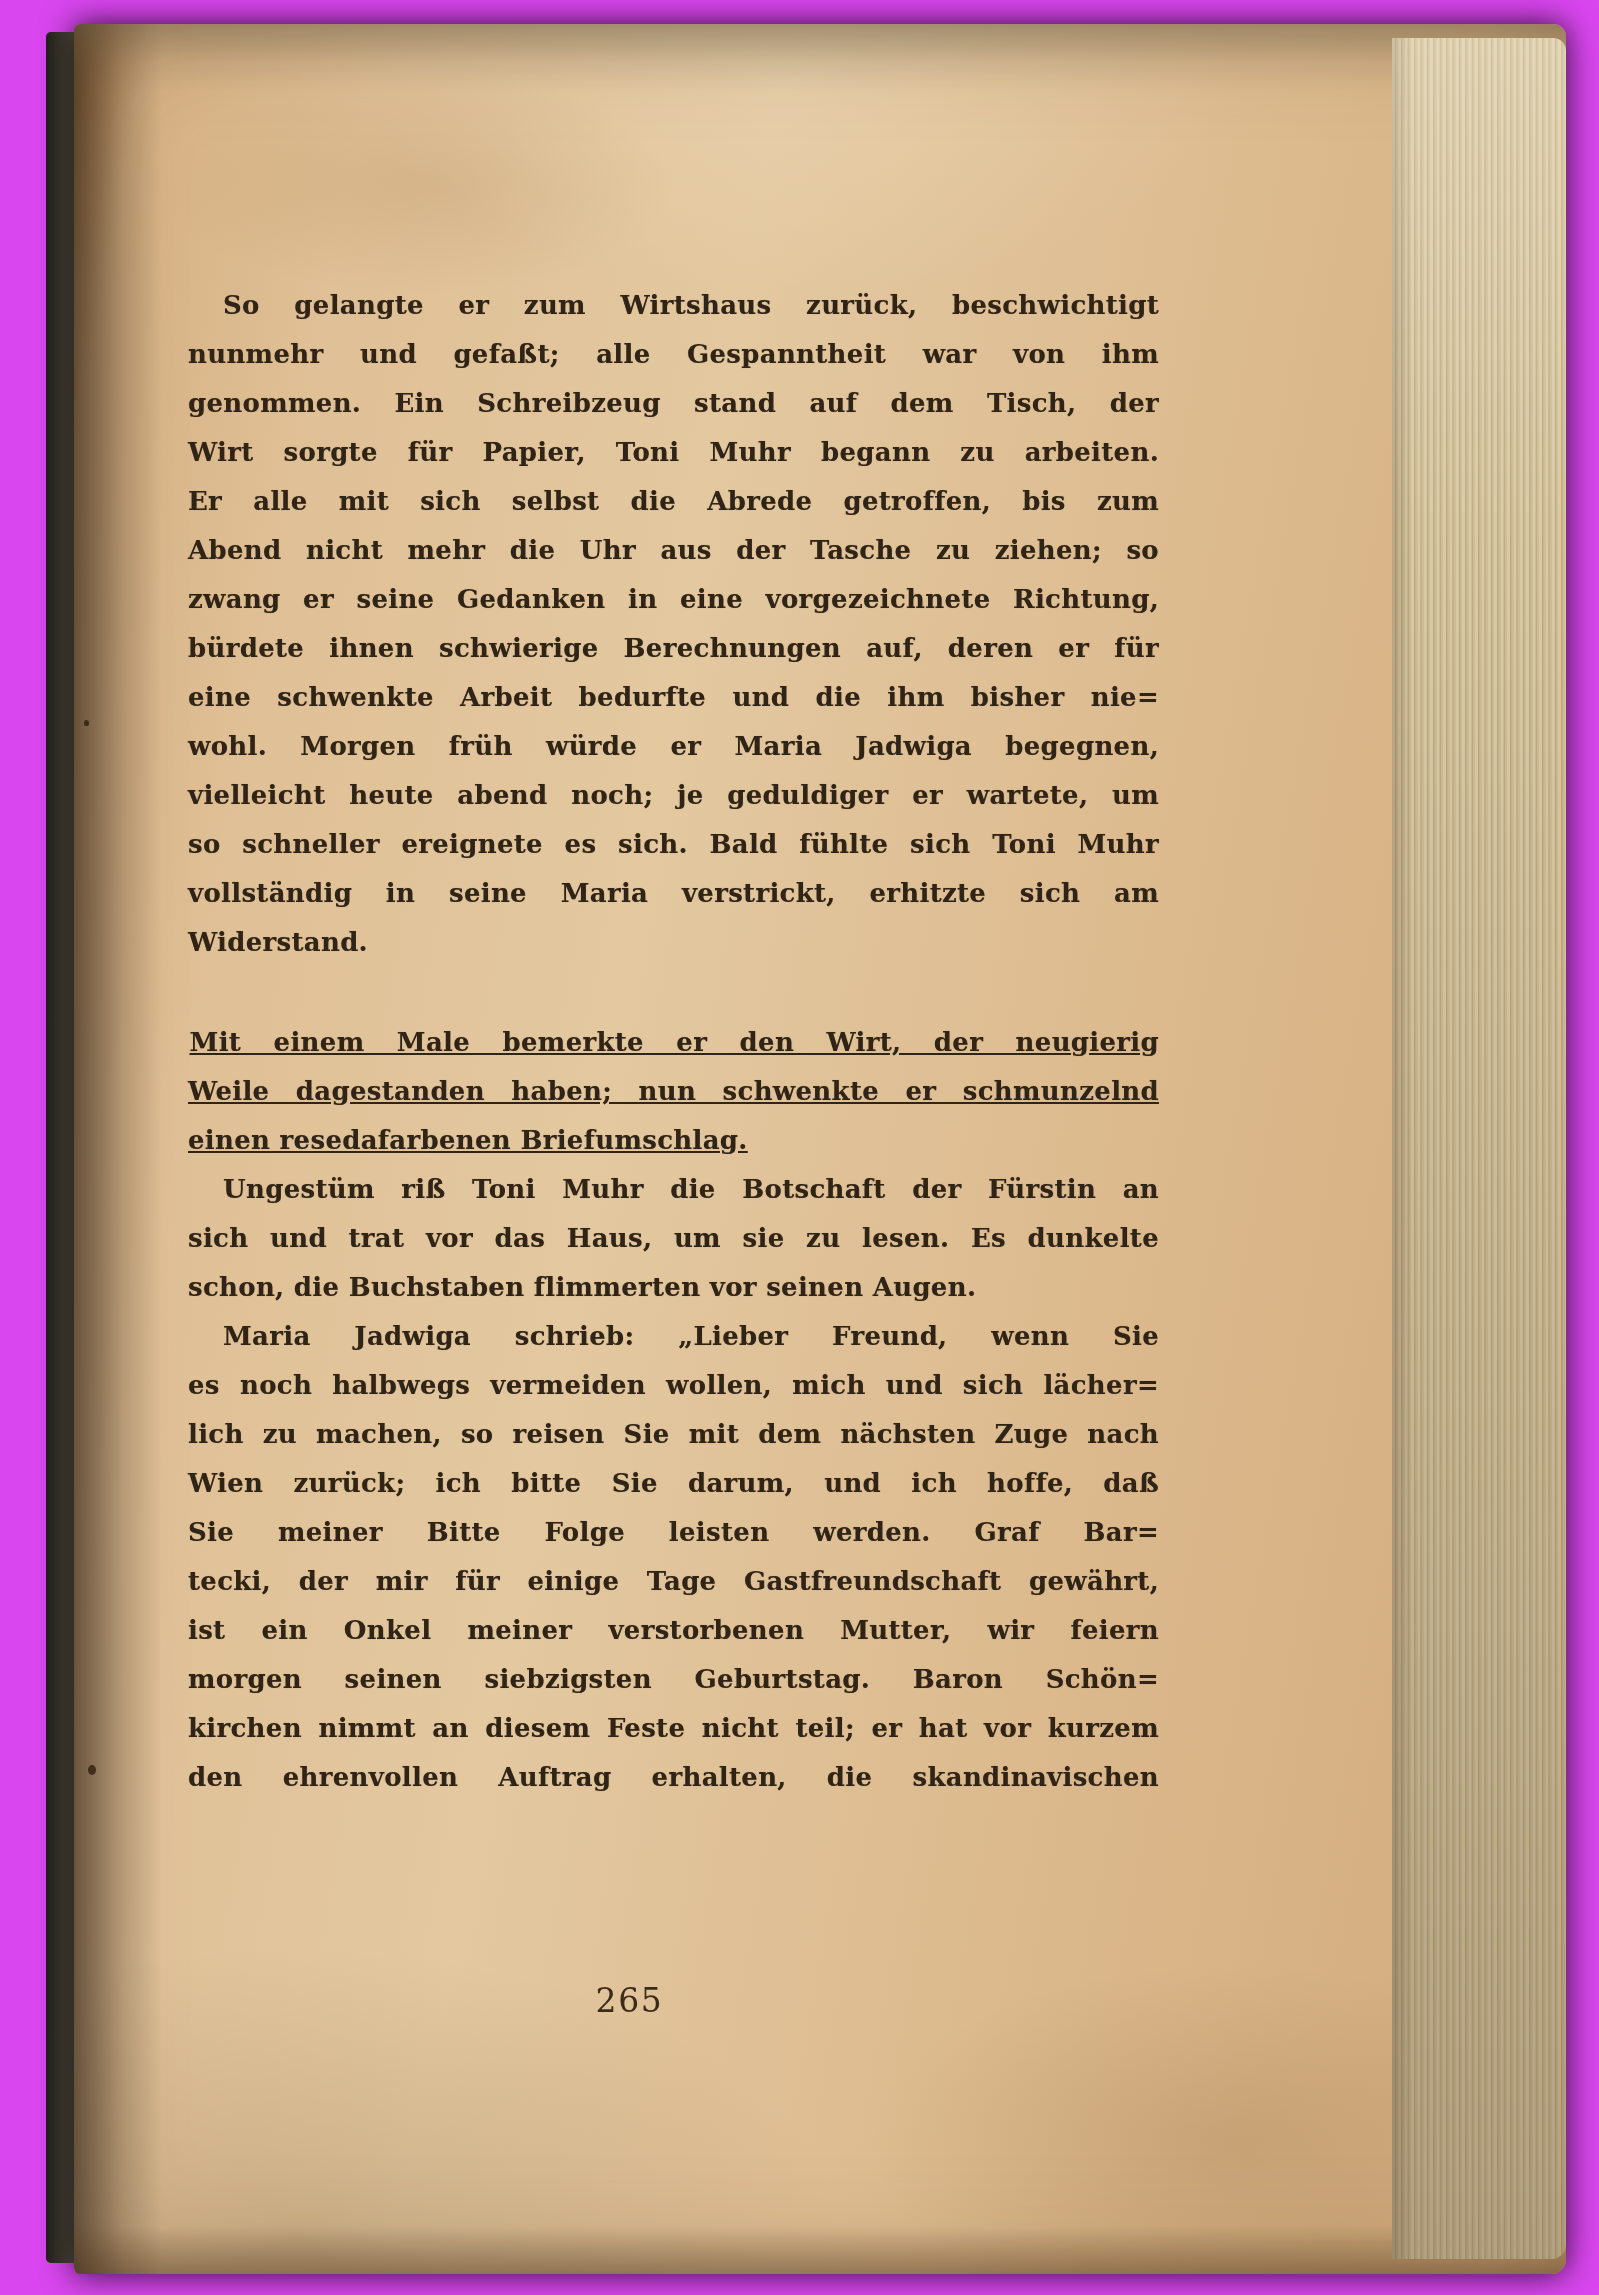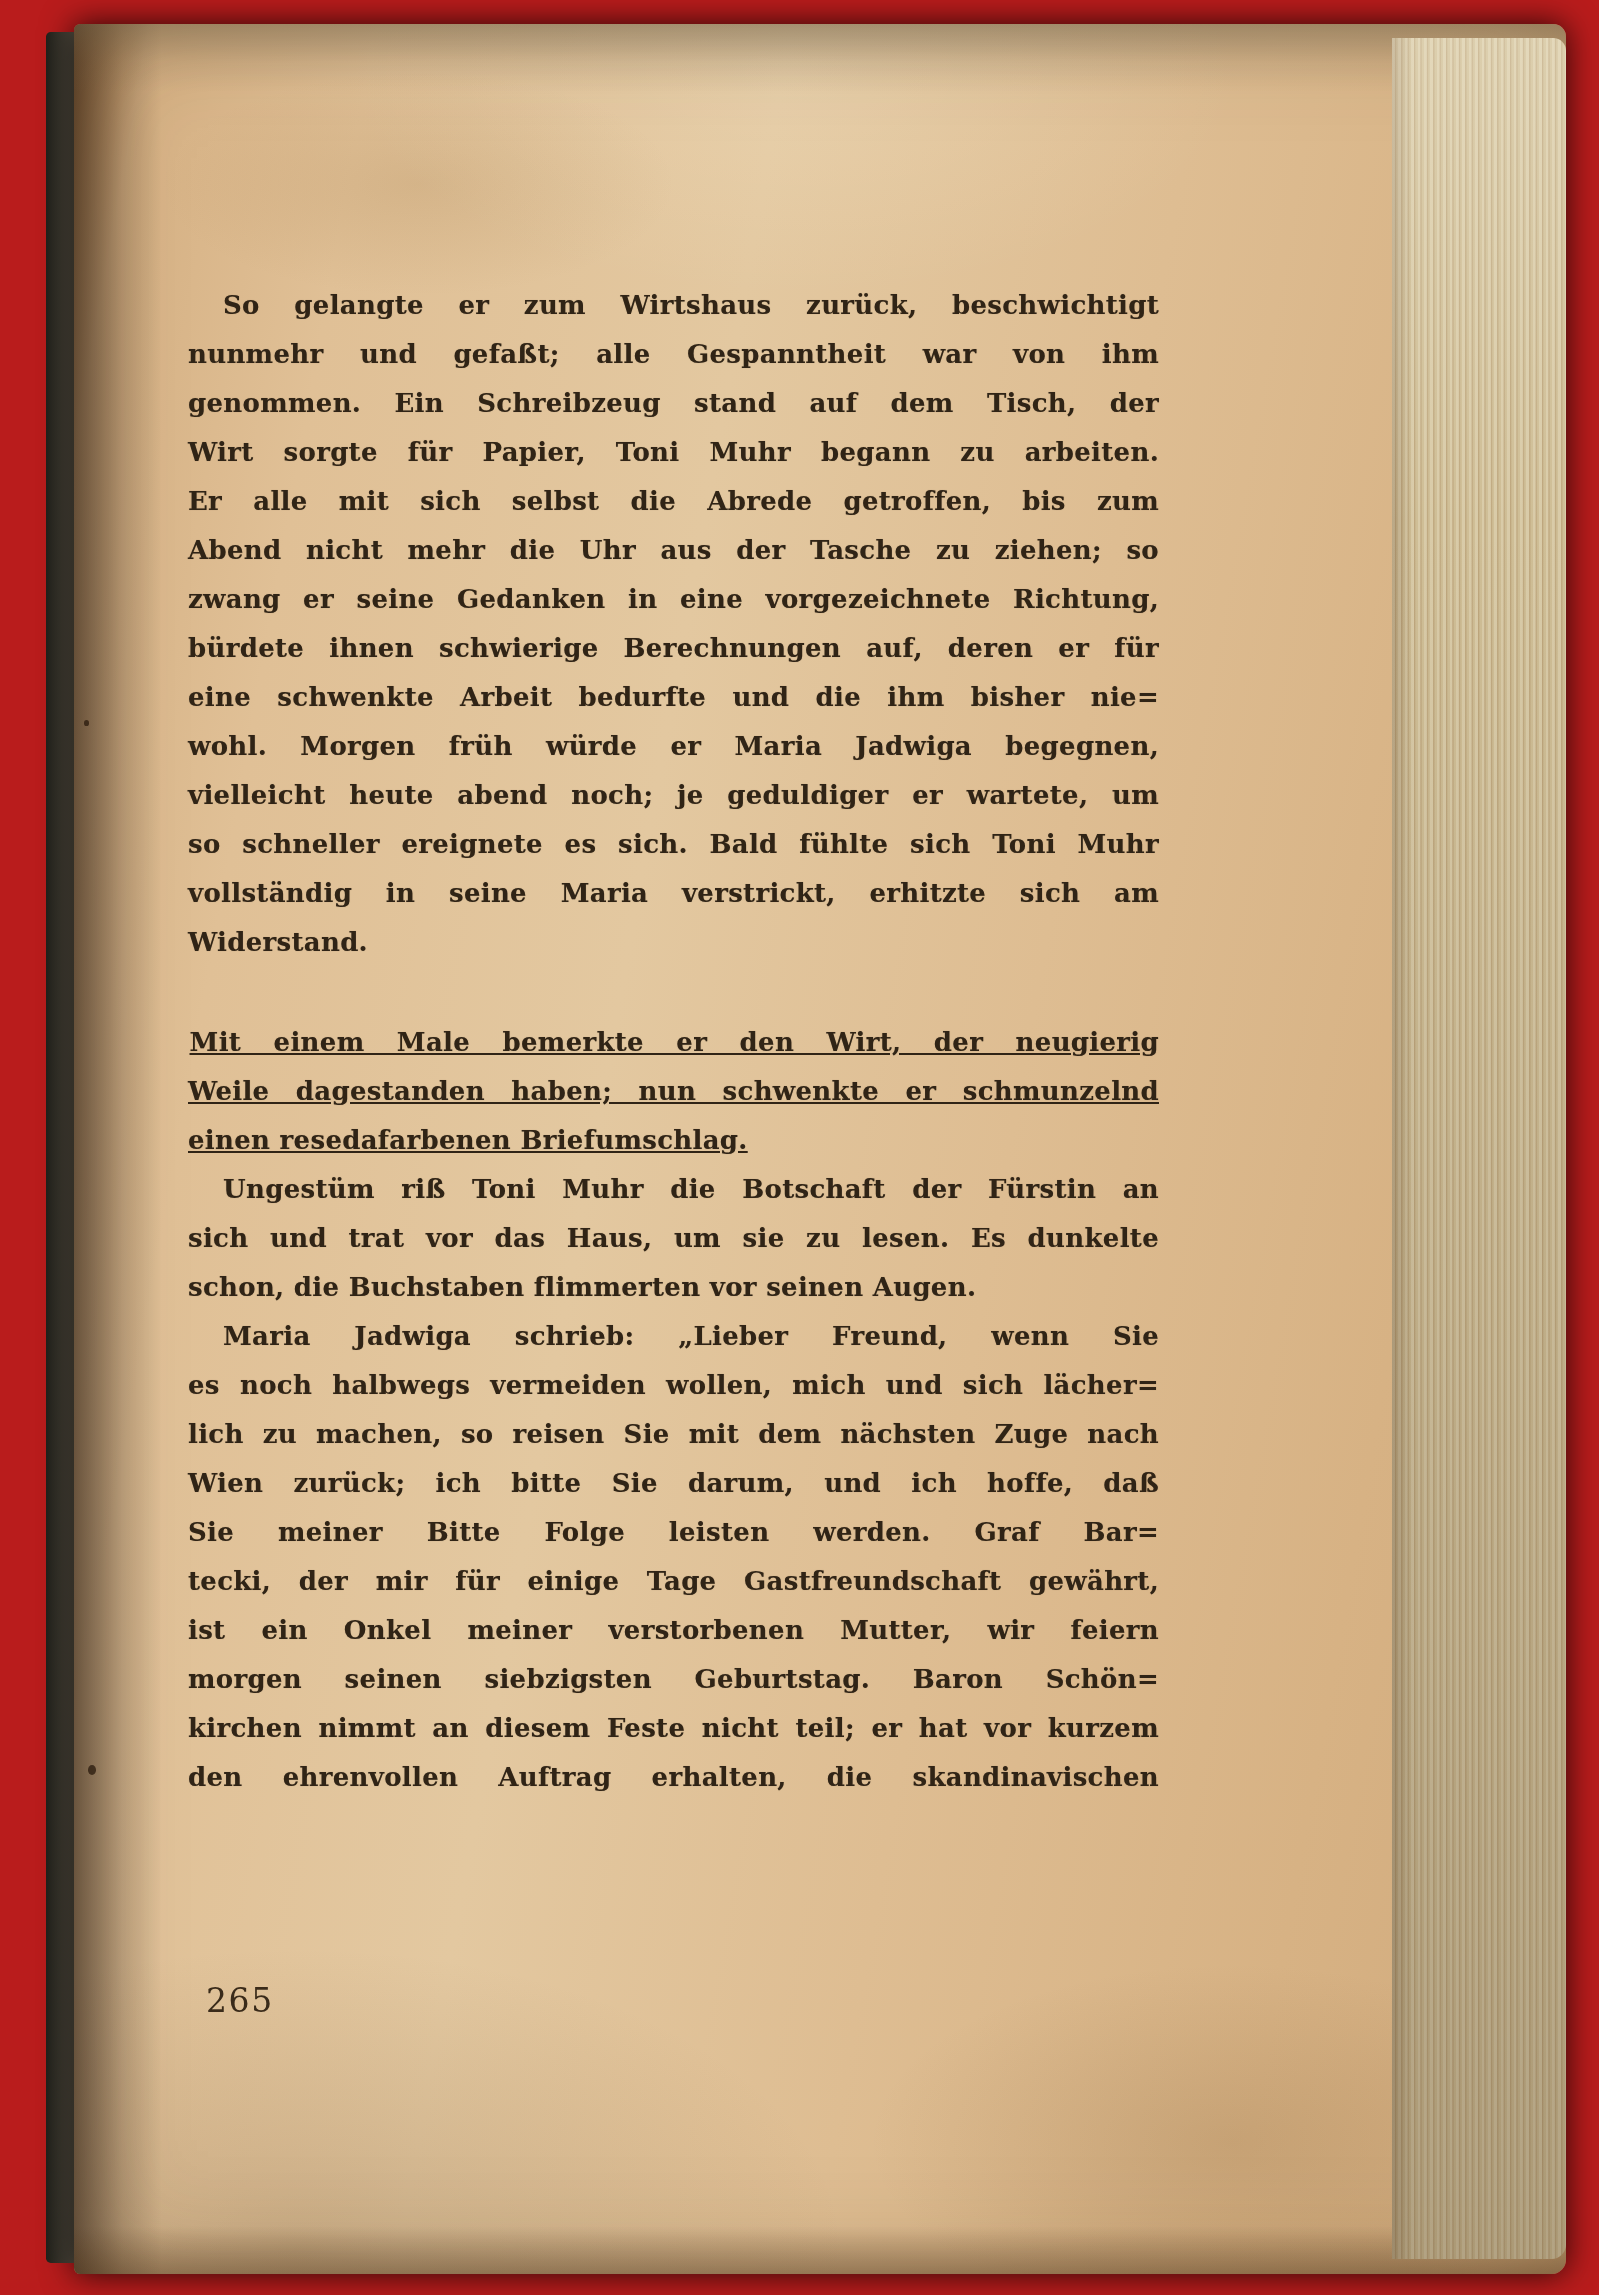--- a/index.html
+++ b/index.html
@@ -1,20 +1,20 @@
 <!DOCTYPE html>
 <html style="font-size:12.8px"><head>
 <meta charset="utf-8">
 <style>
   html, body { margin: 0; padding: 0; background: #000; }
   .scan {
     position: relative;
     width: 1599px;
     height: 2295px;
-    background: #b91c1c;
+    background: #d946ef;
     overflow: hidden;
     font-family: "DejaVu Serif", serif;
   }
   
   .spine-strip {
     position: absolute;
     left: 46px; top: 32px;
     width: 38px; height: 2231px;
     background: linear-gradient(90deg, #20201a, #4b453a 60%, #6a6450);
     border-radius: 4.8px 0 0 4.8px;
@@ -90,26 +90,26 @@
     text-align: justify;
     text-align-last: justify;
     white-space: normal;
   }
   .line.first { padding-left: 35px; }
   .line.first.no-indent { padding-left: 1.6px; }
   .line.end { text-align-last: left; }
 
   .page-number {
     position: absolute;
-    left: 132px;
+    left: 103px;
     top: 1957px;
     width: 971px;
     padding-right: 66px;
     box-sizing: border-box;
-    text-align: left;
+    text-align: center;
     font-size: 33px;
     font-weight: normal;
     letter-spacing: 1.6px;
     color: #3a2b1a;
   }
 </style>
 </head>
 <body>
 
 <div class="scan">

